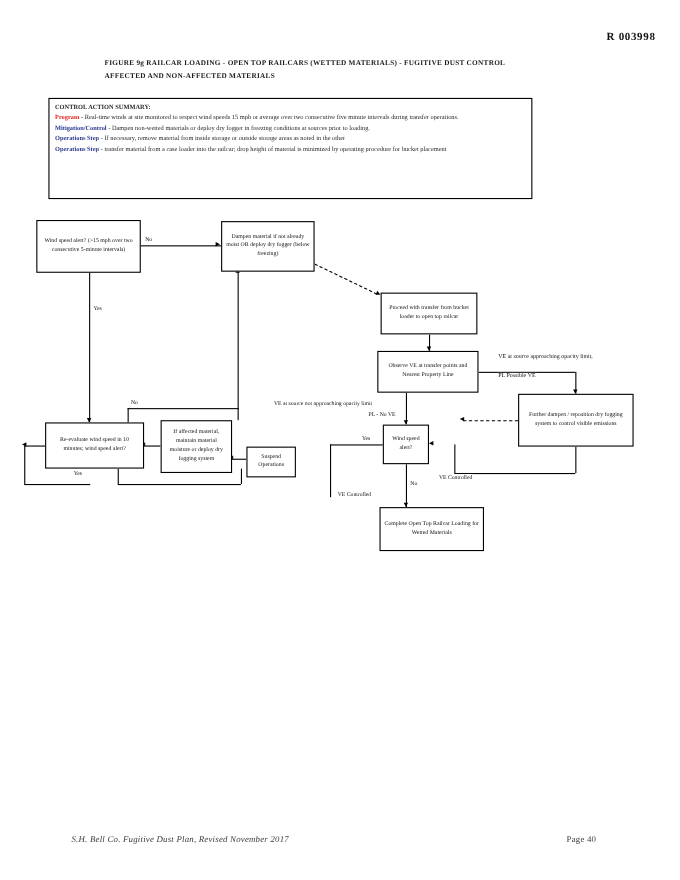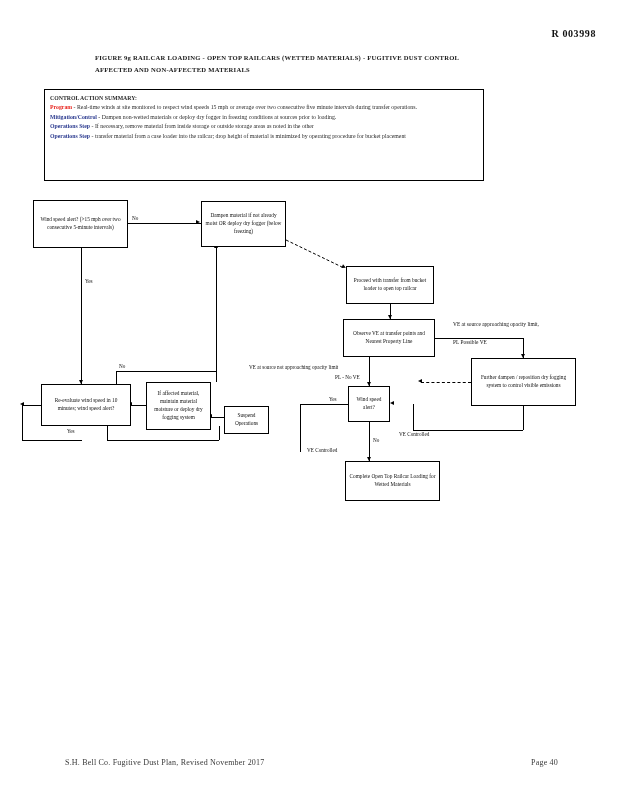--- a/index.html
+++ b/index.html
@@ -152,24 +152,25 @@
   }
 
   
   .footer-left {
     position: absolute;
     left: 65px;
     bottom: 33px;
     font-size: 8px;
     color: #3a3a3a;
     letter-spacing: 0.2px;
+    font-style: italic;
   }
   .footer-right {
     position: absolute;
-    right: 60px;
+    right: 76px;
     bottom: 33px;
     font-size: 8px;
     color: #3a3a3a;
     letter-spacing: 0.2px;
   }
 </style>
 </head>
 <body>
 
 <div class="page">

